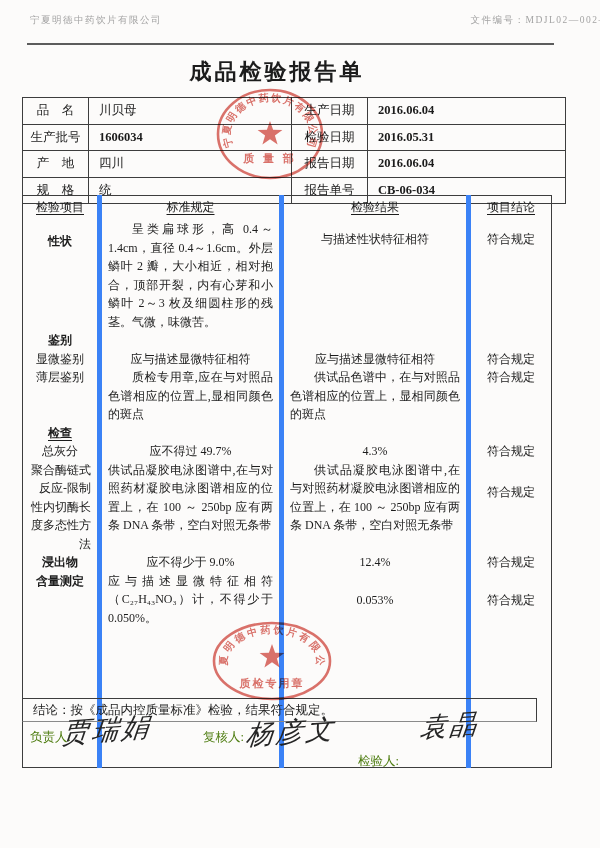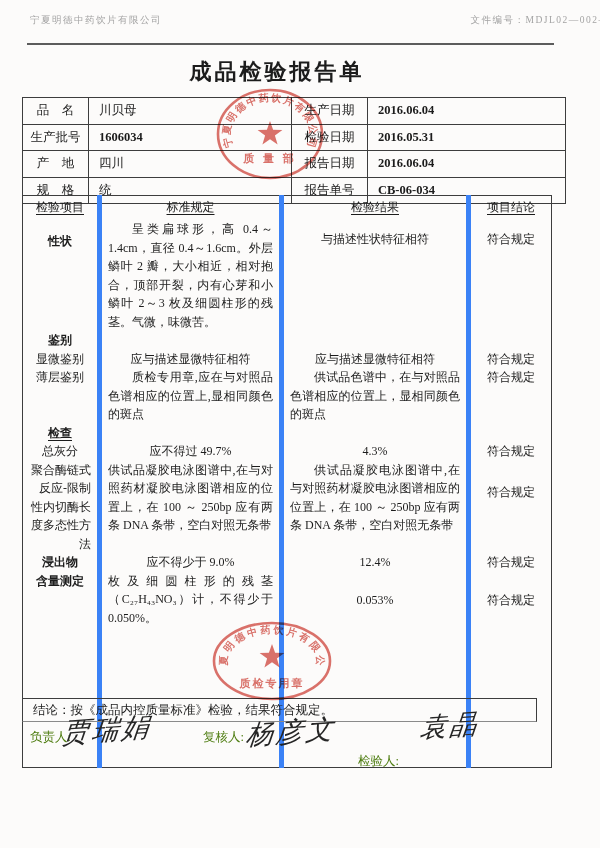--- a/index.html
+++ b/index.html
@@ -147,21 +147,21 @@
       <td class="ctr pt22">符合规定</td>
     </tr>
     <tr class="h17">
       <td class="item bold">浸出物</td>
       <td class="ctr">应不得少于 9.0%</td>
       <td class="ctr">12.4%</td>
       <td class="ctr">符合规定</td>
     </tr>
     <tr class="h38">
       <td class="item bold">含量测定</td>
-      <td class="par">枚及细圆柱形的残茎（C₂₇H₄₃NO₃）计，不得少于0.050%。</td>
+      <td class="par">应与描述显微特征相符（C₂₇H₄₃NO₃）计，不得少于0.050%。</td>
       <td class="ctr pt19">0.053%</td>
       <td class="ctr pt19">符合规定</td>
     </tr>
     <tr class="h140">
       <td></td>
           <td></td>
           <td></td>
           <td></td>
     </tr>
   </tbody>

